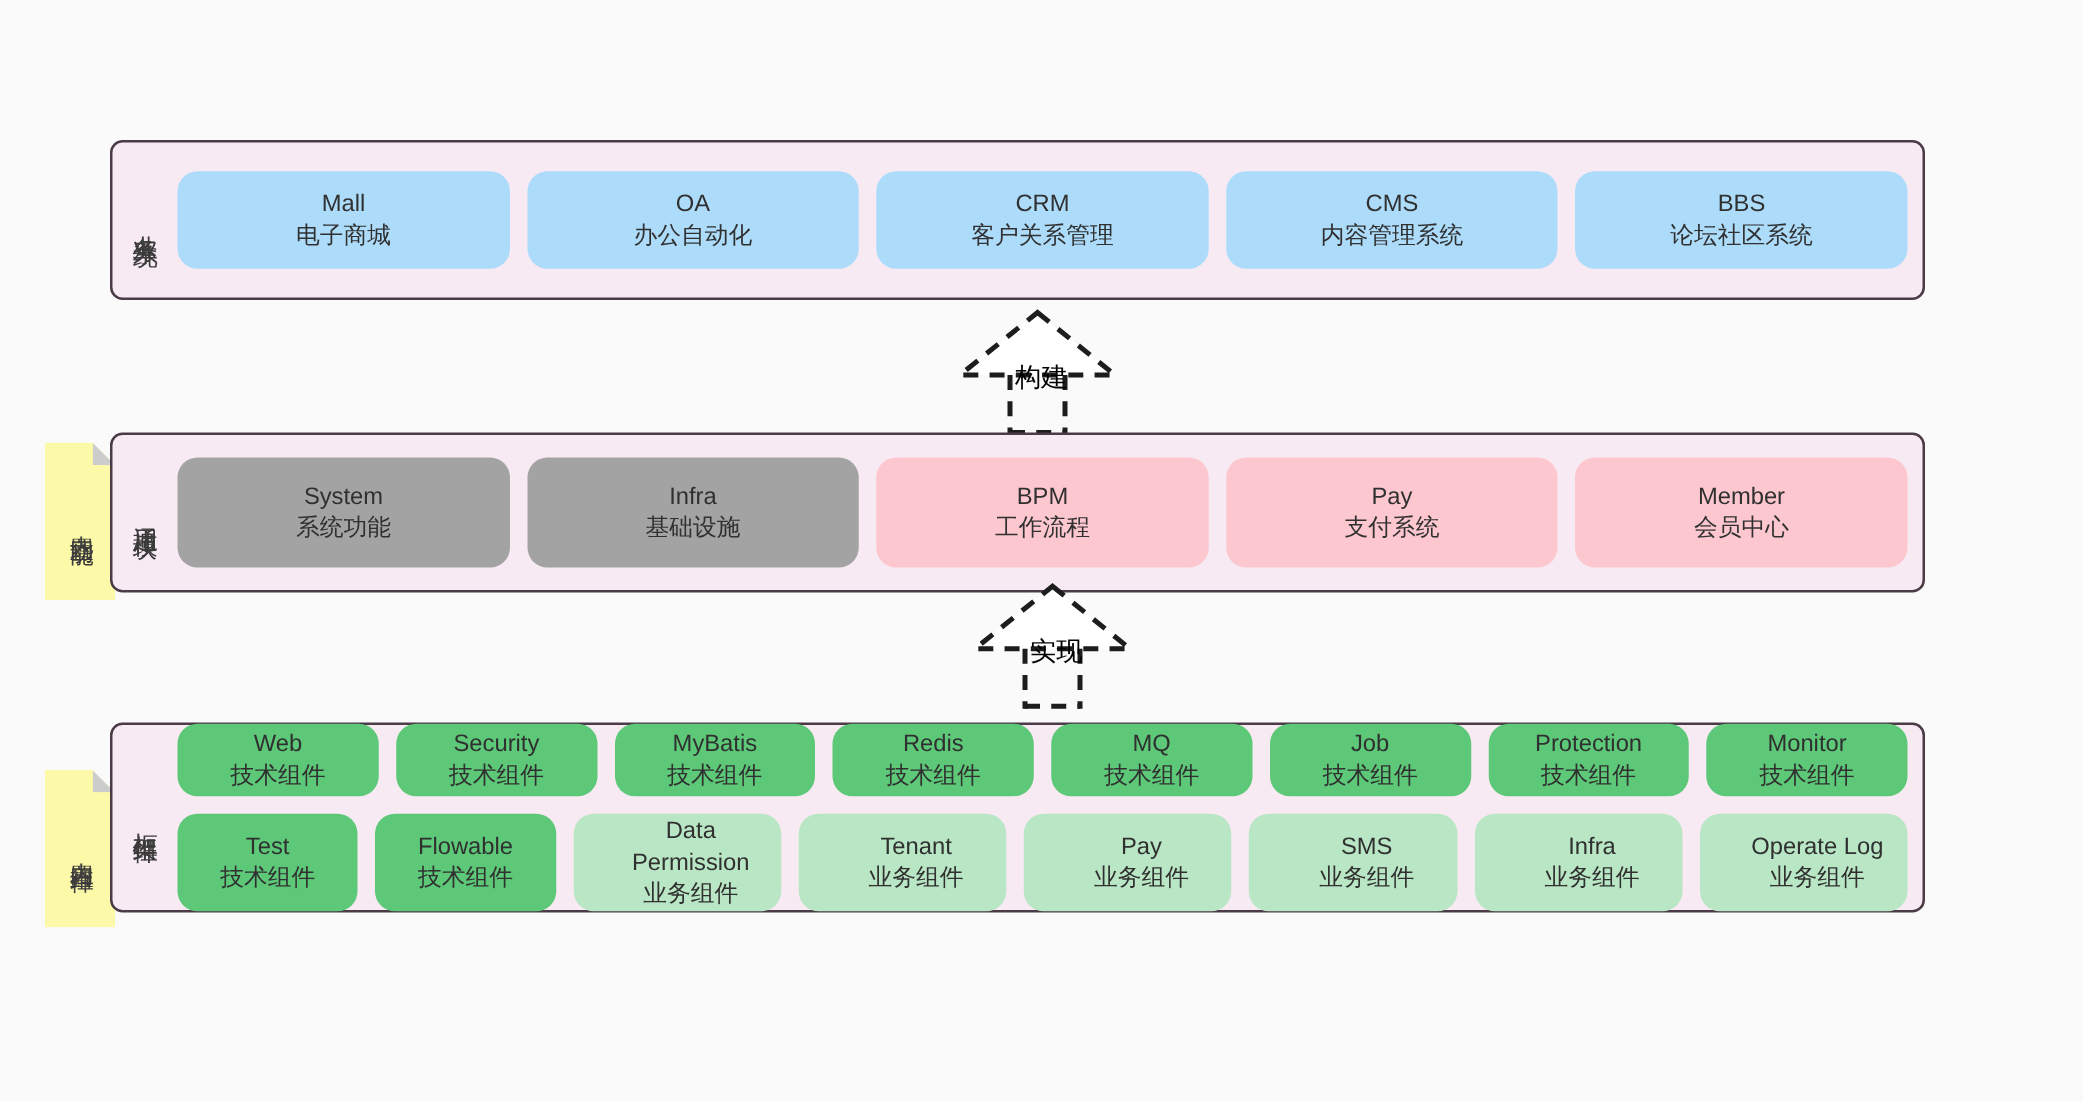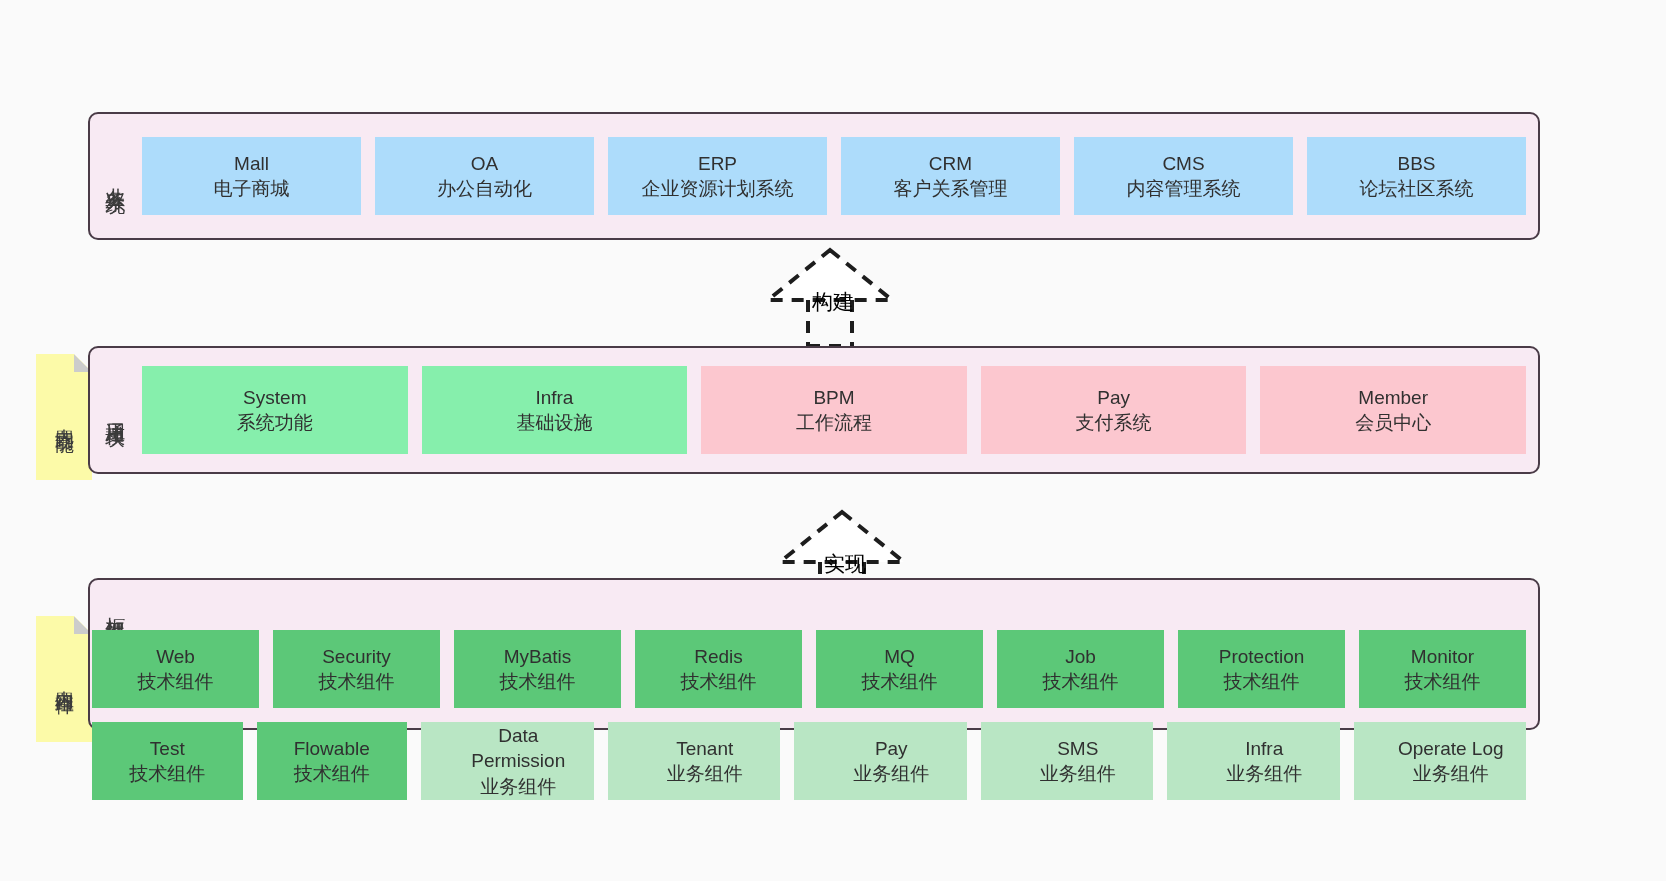--- a/index.html
+++ b/index.html
@@ -49,50 +49,50 @@
   }
 
   
   .card-row {
     display: flex;
     width: 100%;
     gap: 14px;
   }
   .card {
     flex: 1 1 0;
-    border-radius: 0;
+    border-radius: 16px;
     display: flex;
     flex-direction: column;
     justify-content: center;
     text-align: center;
     font-size: 19px;
     line-height: 1.32;
     color: #303030;
     box-sizing: border-box;
     padding: 4px 6px;
     user-select: none;
   }
   .card .l1 { white-space: nowrap; }
   .card .l2 { white-space: nowrap; }
   .card.wrap .l1 { white-space: normal; }
 
   .blue  { background: #addcfb; }
-  .red   { background: #86efac; }
+  .red   { background: #a3a3a3; }
   .pink  { background: #fcc7cf; }
   .green { background: #5cc878; }
   .lgreen{ background: #b9e6c4; padding-left: 28px; }
 
   
   #layer-business { left: 88px;  top: 112px; width: 1452px; height: 128px; }
   #layer-business .card-row { height: 78px; }
 
   #layer-module   { left: 88px;  top: 346px; width: 1452px; height: 128px; }
   #layer-module .card-row { height: 88px; }
 
-  #layer-framework{ left: 88px;  top: 578px; width: 1452px; height: 152px; flex-direction: column; }
+  #layer-framework{ left: 88px;  top: 578px; width: 1452px; height: 152px; }
   #layer-framework .layer-body { flex-direction: column; justify-content: center; gap: 14px; padding: 0 12px 0 2px; }
   #layer-framework .card-row { height: 78px; }
 
   
   .note {
     position: absolute;
     width: 56px;
     background: #fcfaa8;
     color: #3b3b3b;
     font-size: 19px;
@@ -114,21 +114,21 @@
     width: 18px; height: 18px;
     background: #cccccc;
     clip-path: polygon(0 0, 100% 100%, 0 100%);
   }
   #note-features   { left: 36px; top: 354px; height: 126px; }
   #note-components { left: 36px; top: 616px; height: 126px; }
 
   
   .connector { position: absolute; }
   #conn-build    { left: 740px; top: 246px; width: 200px; height: 102px; }
-  #conn-realize  { left: 752px; top: 508px; width: 200px; height: 102px; }
+  #conn-realize  { left: 752px; top: 465px; width: 200px; height: 102px; }
 
   .connector svg { display: block; overflow: visible; }
 
   .conn-label {
     position: absolute;
     font-size: 21px;
     color: #000000;
     background: transparent;
     white-space: nowrap;
     user-select: none;
@@ -147,24 +147,20 @@
       <div class="card-row">
         <div class="card blue">
           <span class="l1">Mall</span>
           <span class="l2">电子商城</span>
         </div>
         <div class="card blue">
           <span class="l1">OA</span>
           <span class="l2">办公自动化</span>
         </div>
         <div class="card blue">
-          <span class="l1">ERP</span>
-          <span class="l2">企业资源计划系统</span>
-        </div>
-        <div class="card blue">
           <span class="l1">CRM</span>
           <span class="l2">客户关系管理</span>
         </div>
         <div class="card blue">
           <span class="l1">CMS</span>
           <span class="l2">内容管理系统</span>
         </div>
         <div class="card blue">
           <span class="l1">BBS</span>
           <span class="l2">论坛社区系统</span>

